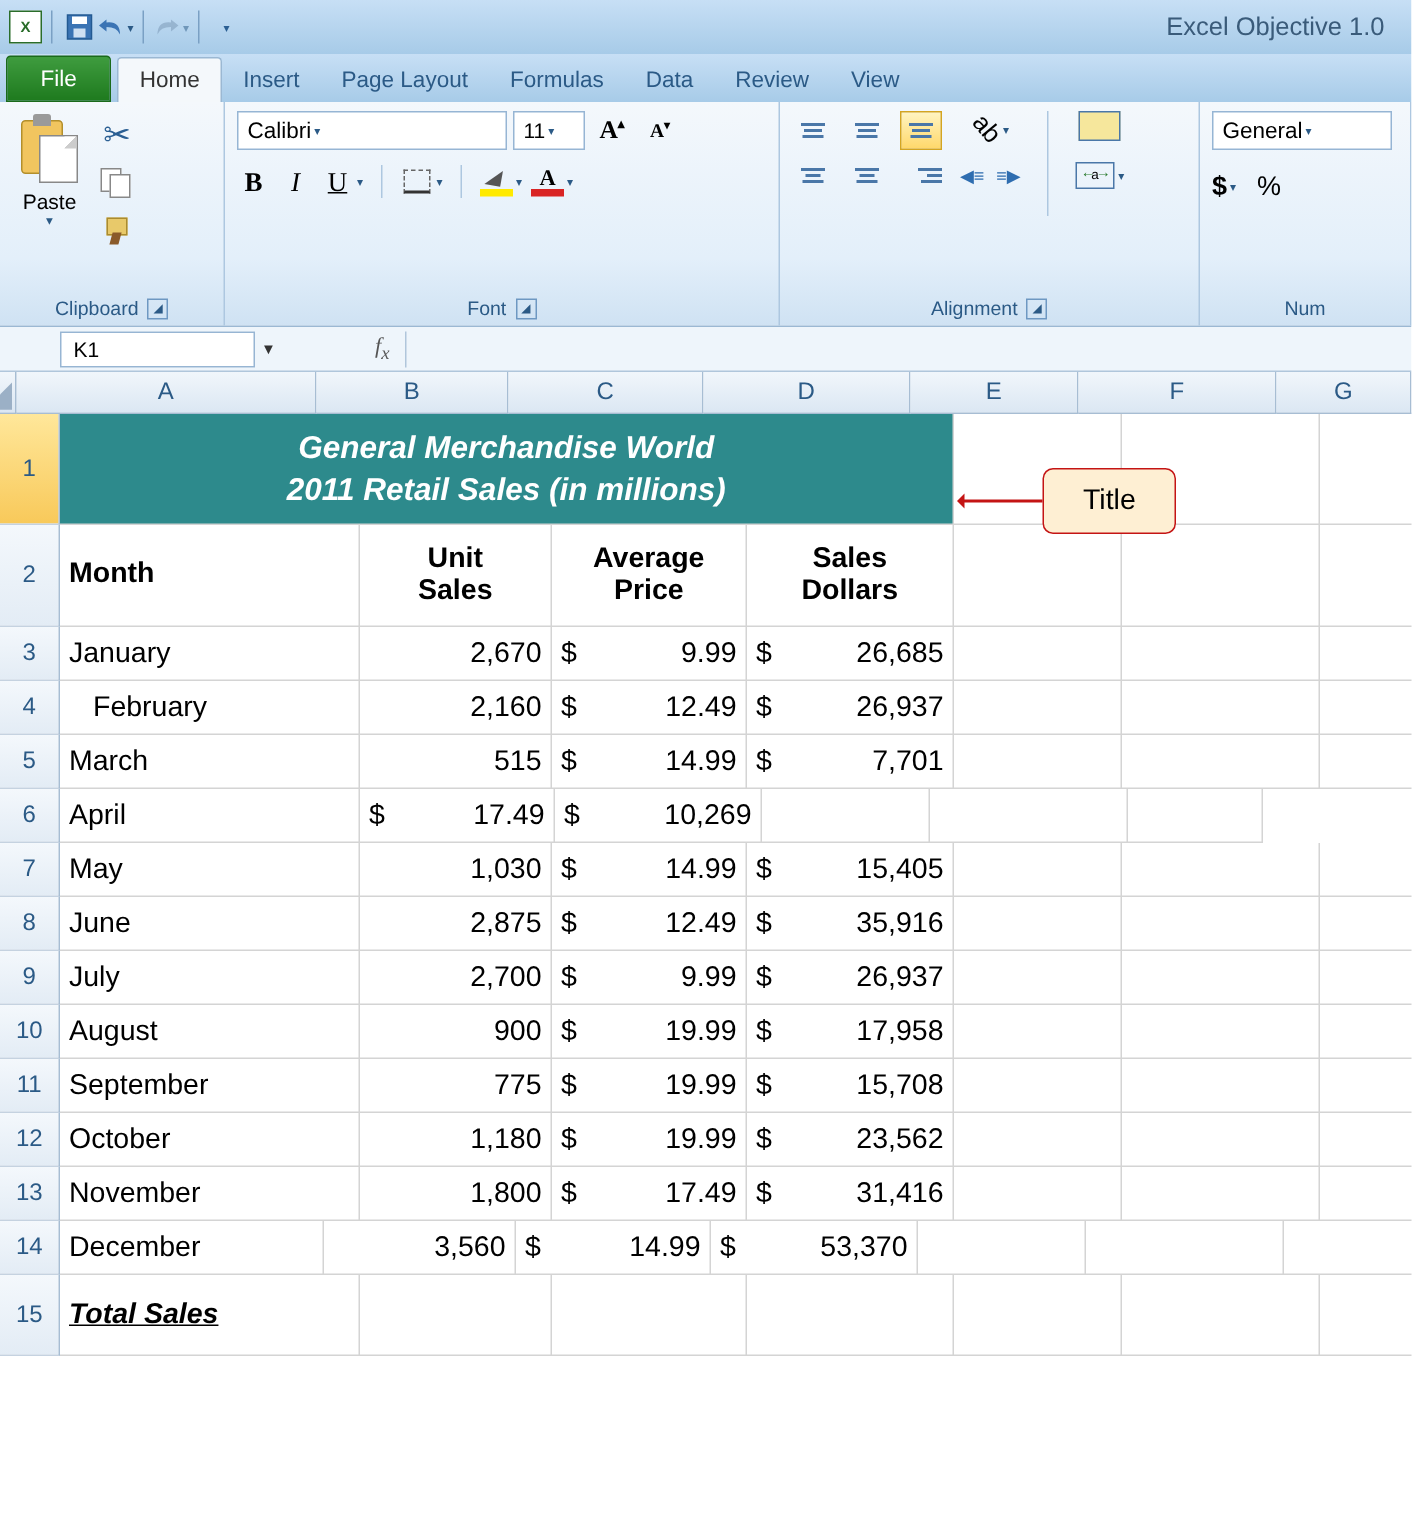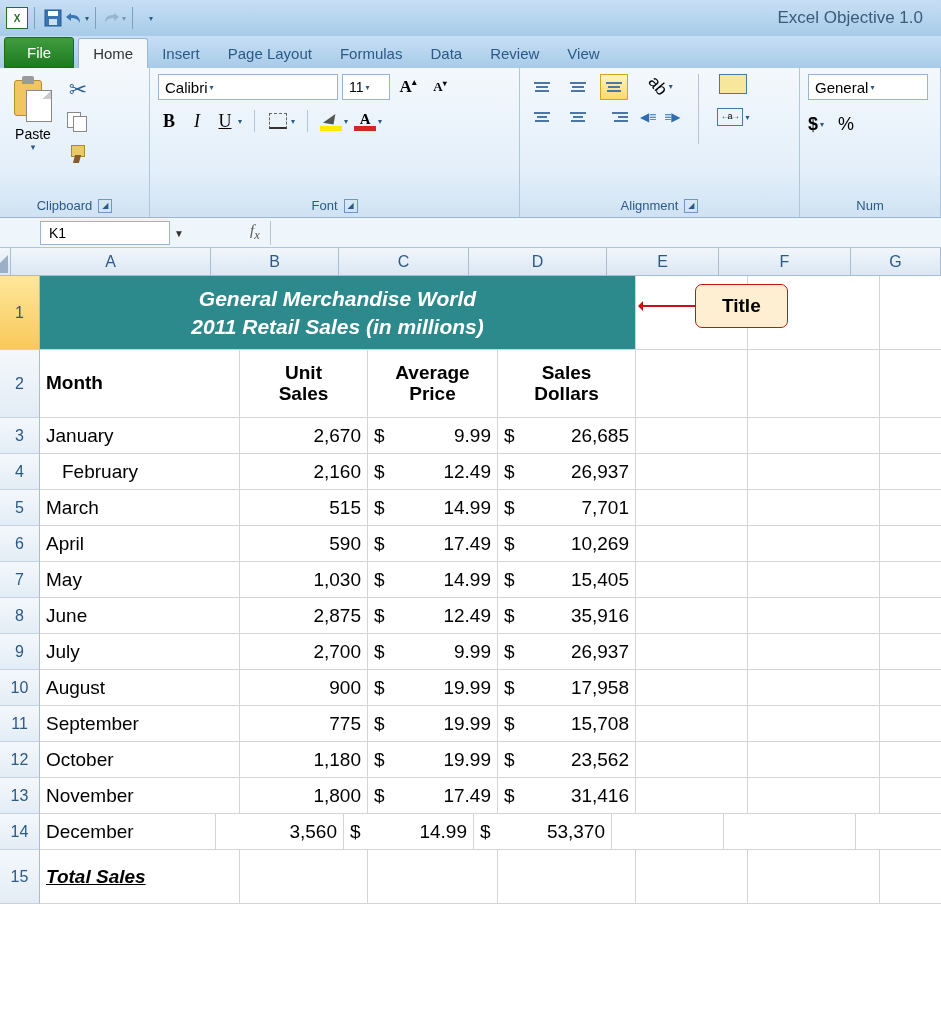--- a/index.html
+++ b/index.html
@@ -414,21 +414,20 @@
         <div class="cell money" style="width: 138px;">
           <span>$</span>
           <span>7,701</span>
         </div>
         <div class="cell " style="width: 112px;"></div>
         <div class="cell " style="width: 132px;"></div>
         <div class="cell " style="width: 90px;"></div>
       </div>
       <div class="row" style="height: 36px;">
         <div class="cell " style="width: 200px;">April</div>
-        <div class="cell num" style="width: 128px;">590</div>
         <div class="cell money" style="width: 130px;">
           <span>$</span>
           <span>17.49</span>
         </div>
         <div class="cell money" style="width: 138px;">
           <span>$</span>
           <span>10,269</span>
         </div>
         <div class="cell " style="width: 112px;"></div>
         <div class="cell " style="width: 132px;"></div>
@@ -556,18 +555,18 @@
       </div>
       <div class="row" style="height: 54px;">
         <div class="cell total" style="width: 200px;">Total Sales</div>
         <div class="cell " style="width: 128px;"></div>
         <div class="cell " style="width: 130px;"></div>
         <div class="cell " style="width: 138px;"></div>
         <div class="cell " style="width: 112px;"></div>
         <div class="cell " style="width: 132px;"></div>
         <div class="cell " style="width: 90px;"></div>
       </div>
-      <div class="callout" style="left: 600px; top: 8px; font-weight: bold;">
+      <div class="callout" style="left: 600px; top: 36px;">
         <div class="callout-line"></div>
         <div class="callout-box">Title</div>
       </div>
     </div>
 </div>
 
 </body></html>

